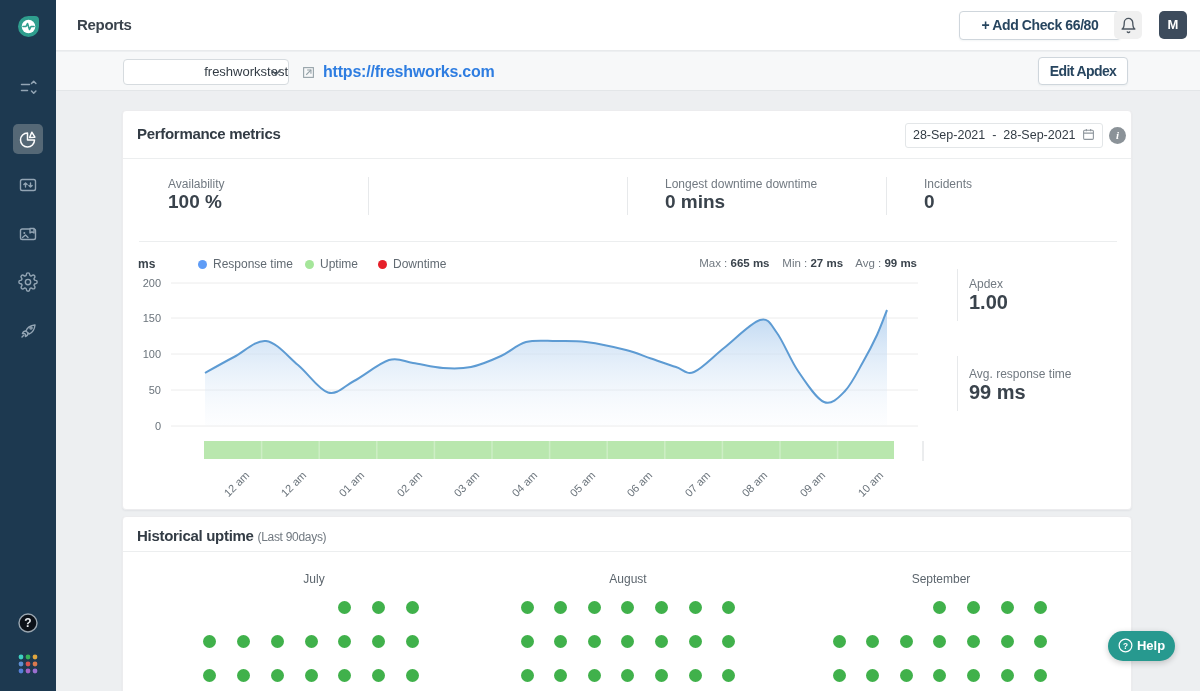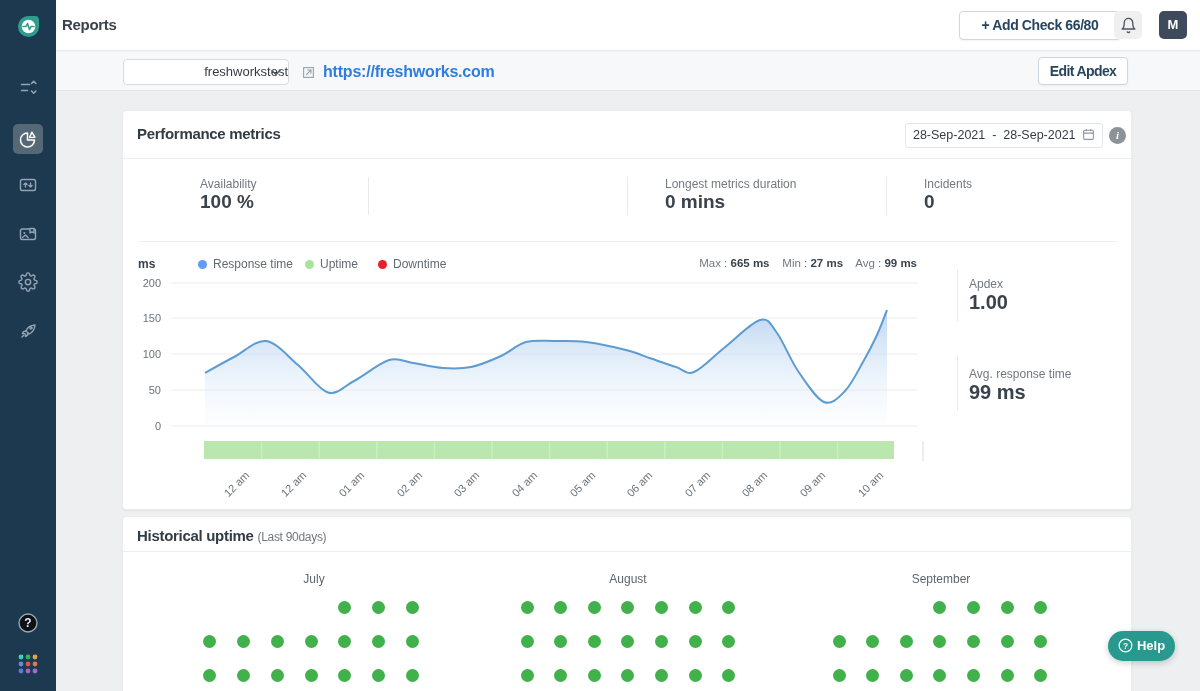--- a/index.html
+++ b/index.html
@@ -5,21 +5,21 @@
 * { margin:0; padding:0; box-sizing:border-box; }
 html,body { width:1200px; height:691px; overflow:hidden; font-family:"Liberation Sans",sans-serif; background:#edeff1; }
 .abs { position:absolute; }
 
 #sidebar { position:absolute; left:0; top:0; width:56px; height:691px; background:#1d3950; z-index:30; }
 .navicon { position:absolute; left:13px; width:30px; height:30px; display:flex; align-items:center; justify-content:center; border-radius:6px; }
 .navicon svg { display:block; }
 #nav-active { background:#556876; border-radius:5px; }
 
 #topbar { position:absolute; left:56px; top:0; width:1144px; height:51px; background:#fff; border-bottom:1px solid #e8eaec; z-index:20; }
-#topbar h1 { position:absolute; left:6px; top:16px; font-size:15px; font-weight:bold; color:#3a434c; letter-spacing:-0.3px; }
+#topbar h1 { position:absolute; left:21px; top:16px; font-size:15px; font-weight:bold; color:#3a434c; letter-spacing:-0.3px; }
 .btn { background:#fff; border:1px solid #cfd6dc; border-radius:4px; font-weight:bold; color:#27455f; font-family:"Liberation Sans",sans-serif; }
 #addcheck { position:absolute; left:903px; top:11px; width:162px; height:29px; font-size:14px; letter-spacing:-0.4px; text-align:center; line-height:27px; box-shadow:0 1px 2px rgba(24,50,71,.05); }
 #bellbox { position:absolute; left:1058px; top:11px; width:28px; height:28px; background:#f0f0f0; border-radius:5px; display:flex; align-items:center; justify-content:center; }
 #avatar { position:absolute; left:1103px; top:11px; width:28px; height:28px; background:#3d4b5c; border-radius:5px; color:#fff; font-size:13px; font-weight:bold; text-align:center; line-height:28px; }
 
 #subbar { position:absolute; left:56px; top:52px; width:1144px; height:39px; background:#f7f8f9; border-bottom:1px solid #e3e6e8; z-index:20; }
 #seldrop { position:absolute; left:67px; top:7px; width:166px; height:26px; background:#fff; border:1px solid #d6dbdf; border-radius:4px; font-size:13px; color:#333c45; line-height:24px; padding-left:12px;text-align:right; }
 #seldrop .chev { position:absolute; right:7px; top:9px; }
 #sublink { position:absolute; left:246px; top:11px; font-size:16px; font-weight:bold; color:#2e7de1; letter-spacing:-0.2px; }
 #editcheck { position:absolute; left:982px; top:5px; width:90px; height:28px; font-size:14px; letter-spacing:-0.6px; text-align:center; line-height:26px; box-shadow:0 1px 2px rgba(24,50,71,.05); }
@@ -152,26 +152,26 @@
 <div id="card1" class="card">
   <div class="cardtitle" style="top:14px;">Performance metrics</div>
   <div id="datebox">28-Sep-2021&nbsp; - &nbsp;28-Sep-2021
     <svg width="13" height="13" viewBox="0 0 24 24" fill="none" stroke="#8d959c" stroke-width="2" style="vertical-align:-2px; margin-left:3px;">
       <rect x="3" y="4" width="18" height="17" rx="2"></rect>
       <path d="M16 2v4M8 2v4M3 9.5h18"></path>
     </svg></div>
   <div id="infoi">i</div>
   <div class="carddiv" style="top:47px;"></div>
 
-  <div class="stat abs" style="left:45px; top:66px;margin-left:32px;">
+  <div class="stat abs" style="left:45px; top:66px;">
       <div class="lbl">Availability</div>
       <div class="val">100 %</div>
     </div>
   <div class="stat abs" style="left:542px; top:66px;">
-      <div class="lbl">Longest metrics duration</div>
+      <div class="lbl">Longest downtime downtime</div>
       <div class="val">0 mins</div>
     </div>
   <div class="stat abs" style="left:801px; top:66px;">
       <div class="lbl">Incidents</div>
       <div class="val">0</div>
     </div>
   <div class="vsep" style="left:245px; top:66px; height:38px;"></div>
   <div class="vsep" style="left:504px; top:66px; height:38px;"></div>
   <div class="vsep" style="left:763px; top:66px; height:38px;"></div>
   <div class="carddiv" style="top:130px; left:16px; width:978px;"></div>

